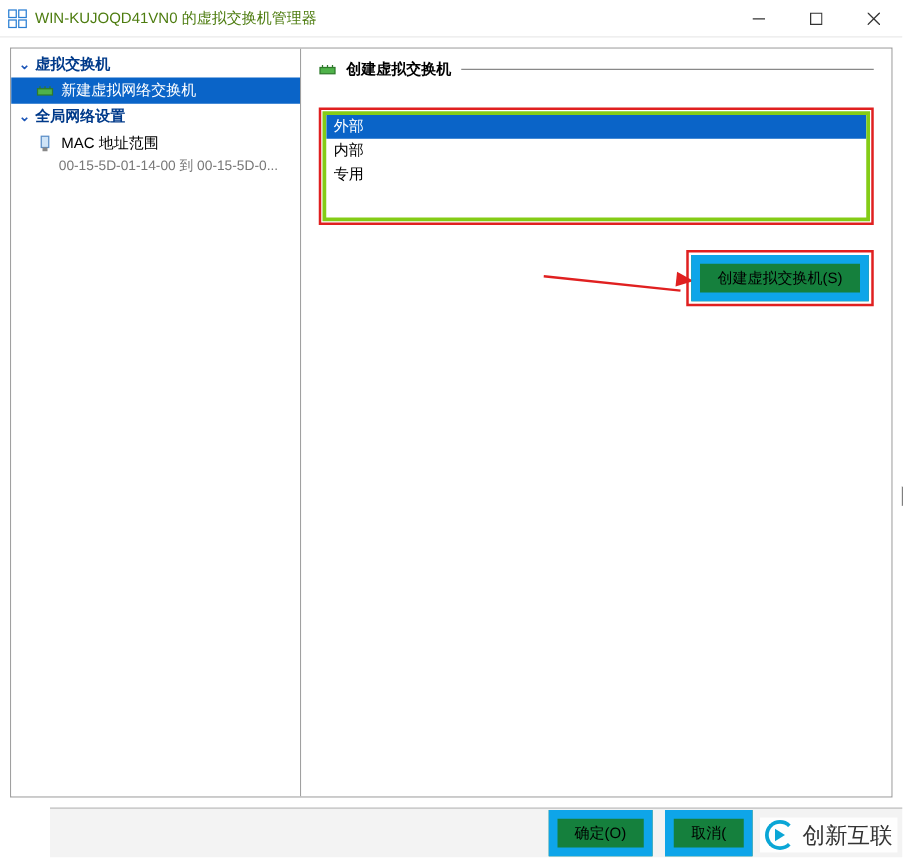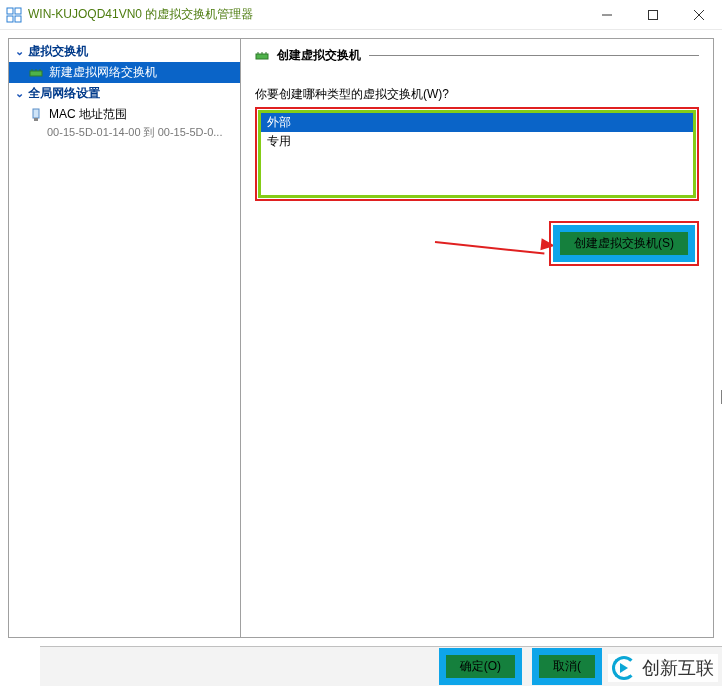--- a/index.html
+++ b/index.html
@@ -250,25 +250,25 @@
               <rect x="1" y="5" width="12" height="5" fill="#4fb24a" stroke="#2e7a2b"></rect>
               <line x1="3" y1="5" x2="3" y2="3" stroke="#2e7a2b"></line>
               <line x1="7" y1="5" x2="7" y2="3" stroke="#2e7a2b"></line>
               <line x1="11" y1="5" x2="11" y2="3" stroke="#2e7a2b"></line>
             </svg>
         </span>
         <span class="txt">创建虚拟交换机</span>
         <span class="hline"></span>
       </div>
 
-      <div class="prompt">你要创建哪种类型的虚拟交换机(W)?</div>
 
       <div class="listbox-wrap">
         <div class="listbox">
           <div class="opt sel">外部</div>
+          <div class="opt">内部</div>
           <div class="opt">专用</div>
         </div>
       </div>
 
       <div class="create-row">
         <div class="arrow">
           <div class="arrow-line"></div>
           <div class="arrow-head"></div>
         </div>
         <div class="create-btn-wrap">

